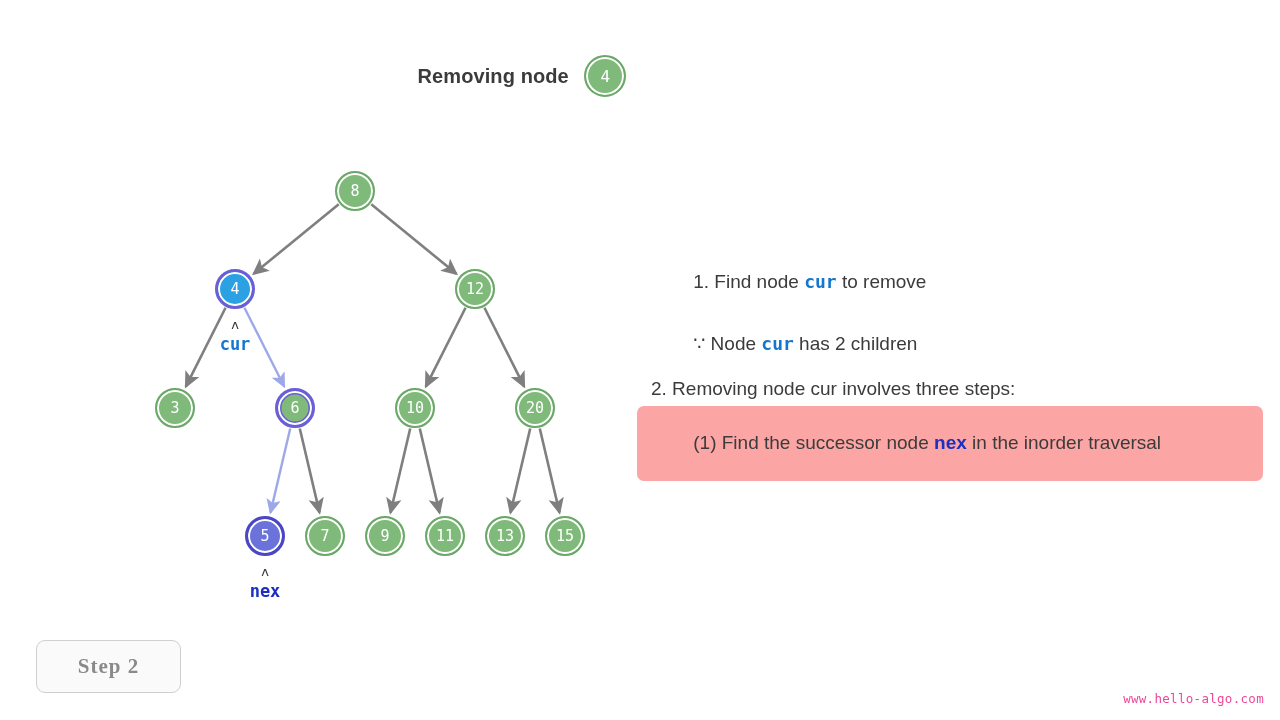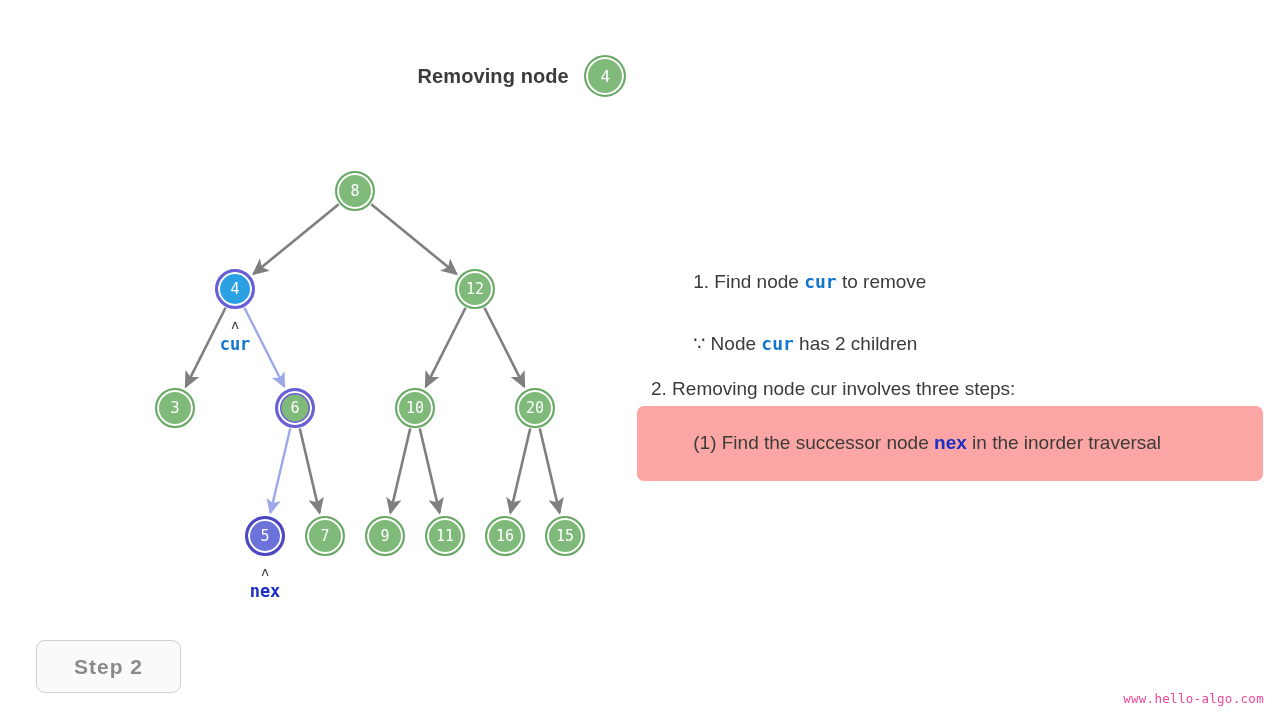--- a/index.html
+++ b/index.html
@@ -176,21 +176,21 @@
     left: 36px;
     top: 640px;
     width: 145px;
     height: 53px;
     border: 1.5px solid #cfcfcf;
     border-radius: 9px;
     background: #fafafa;
     display: flex;
     align-items: center;
     justify-content: center;
-    font-family: Liberation Sans, sans-serif;
+    font-family: Liberation Serif, serif;
     font-size: 21px;
     font-weight: bold;
     color: #8a8a8a;
     letter-spacing: 1px;
     box-sizing: border-box;
   }
 
   
   #watermark {
     position: absolute;
@@ -242,21 +242,21 @@
       <div class="tree-node cur" style="left: 235px; top: 289px;">4</div>
       <div class="tree-node normal" style="left: 475px; top: 289px;">12</div>
       <div class="tree-node normal" style="left: 175px; top: 408px;">3</div>
       <div class="tree-node ring" style="left: 295px; top: 408px;">6</div>
       <div class="tree-node normal" style="left: 415px; top: 408px;">10</div>
       <div class="tree-node normal" style="left: 535px; top: 408px;">20</div>
       <div class="tree-node nex" style="left: 265px; top: 536px;">5</div>
       <div class="tree-node normal" style="left: 325px; top: 536px;">7</div>
       <div class="tree-node normal" style="left: 385px; top: 536px;">9</div>
       <div class="tree-node normal" style="left: 445px; top: 536px;">11</div>
-      <div class="tree-node normal" style="left: 505px; top: 536px;">16</div>
+      <div class="tree-node normal" style="left: 505px; top: 536px;">13</div>
       <div class="tree-node normal" style="left: 565px; top: 536px;">15</div>
     </div>
 
   <div id="pointer-layer">
       <div class="ptr-label" style="left: 235px; top: 318px;">
         <span class="ptr-caret">ʌ</span>
         <span class="ptr-name cur-color">cur</span>
       </div>
       <div class="ptr-label" style="left: 265px; top: 565px;">
         <span class="ptr-caret">ʌ</span>

